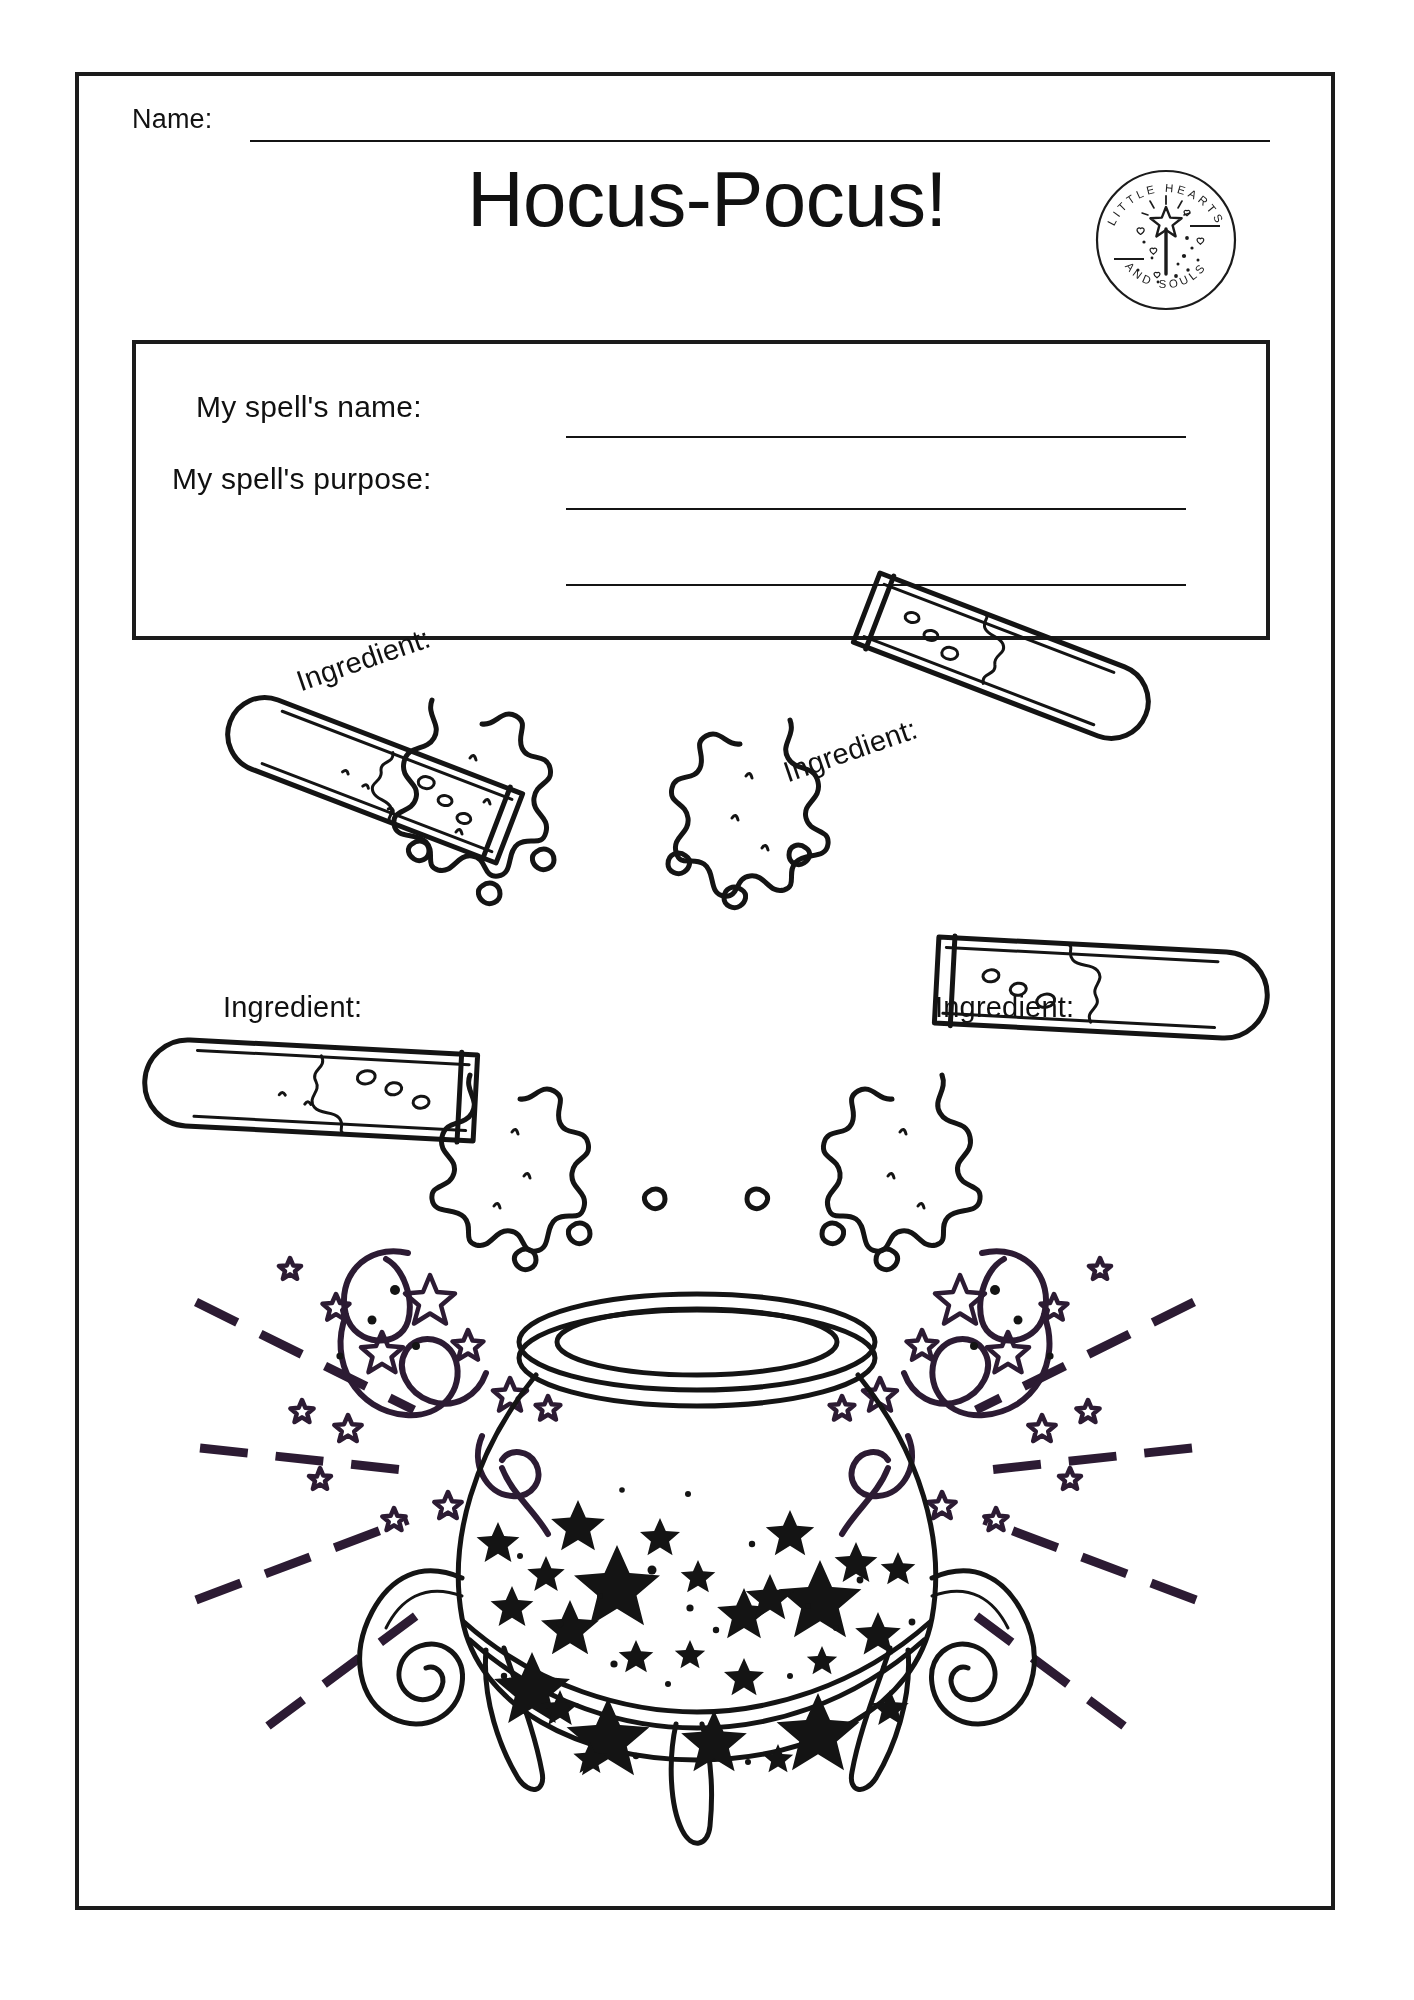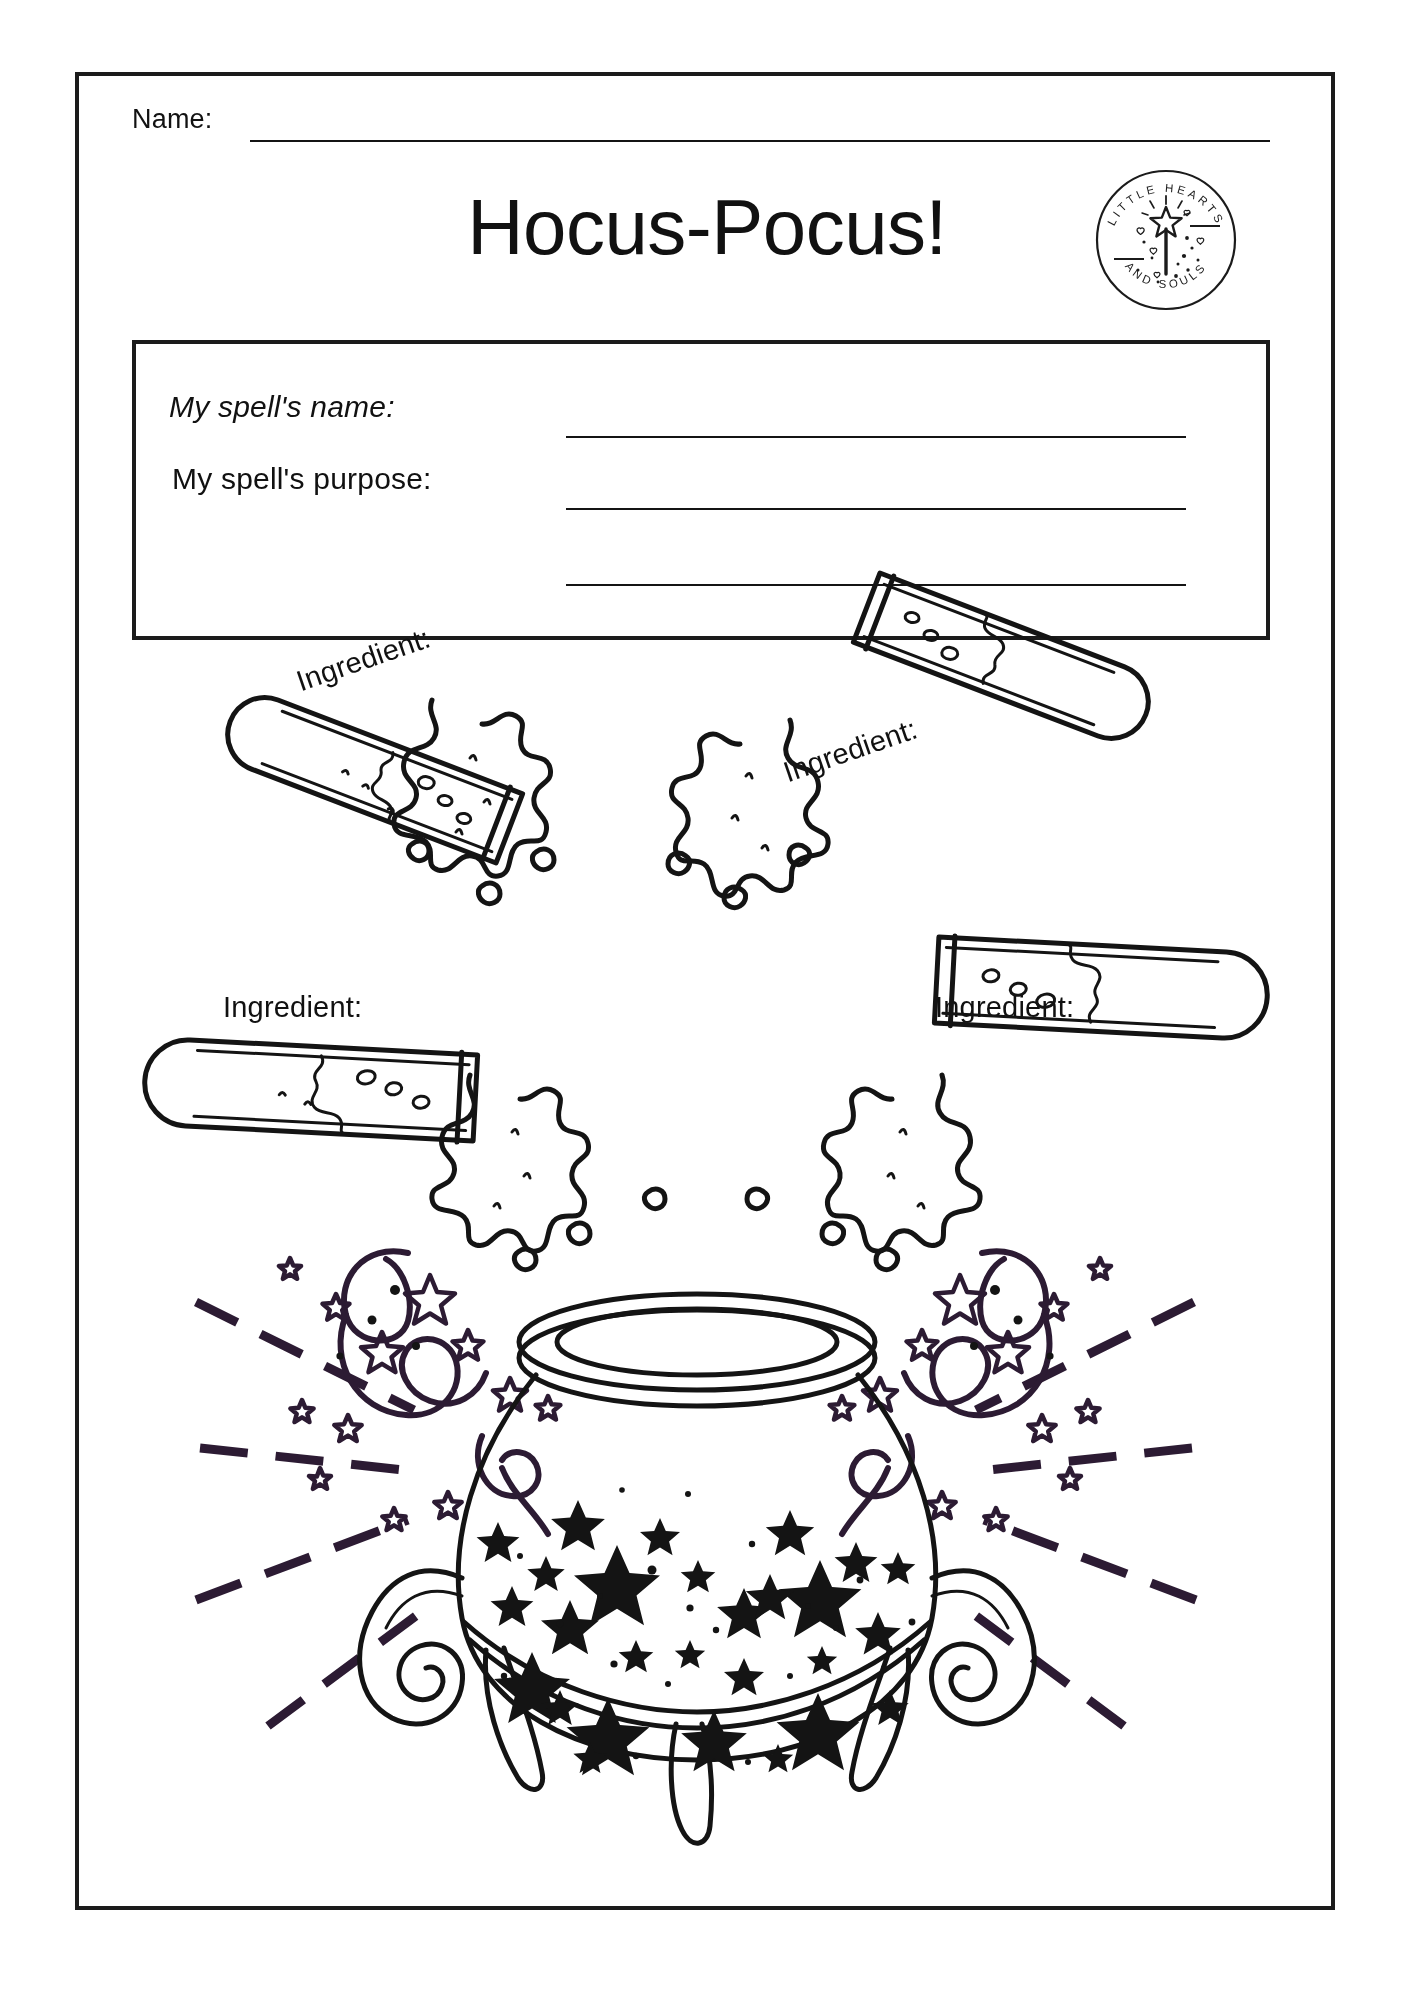--- a/index.html
+++ b/index.html
@@ -16,31 +16,30 @@
   }
   
   .name-row{position:absolute;left:132px;top:104px;width:1140px;height:40px;}
   .name-label{position:absolute;left:0;top:0;font-size:27px;letter-spacing:.2px;color:#121212;}
   .name-line{position:absolute;left:118px;top:36px;width:1020px;height:0;border-top:2.5px solid #141414;}
   
   .title{
     position:absolute;left:0;top:160px;width:1414px;text-align:center;
     font-size:78px;font-weight:400;letter-spacing:-0.5px;color:#111;
     line-height:1;
-    margin-top:28px;
   }
   
   .logo{position:absolute;left:1092px;top:166px;width:148px;height:148px;}
   
   .spell-box{
     position:absolute;left:132px;top:340px;width:1138px;height:300px;
     border:4px solid #1b1b1b;box-sizing:border-box;
   }
   .spell-label{position:absolute;font-size:30px;color:#111;letter-spacing:.2px;}
-  .sl1{left:33px;top:46px;font-style:italic;}
+  .sl1{left:60px;top:46px;}
   .sl2{left:36px;top:118px;}
   .spell-line{position:absolute;height:0;border-top:2.5px solid #141414;}
   .sline1{left:430px;top:92px;width:620px;}
   .sline2{left:430px;top:164px;width:620px;}
   .sline3{left:430px;top:240px;width:620px;}
   
   .ing-label{position:absolute;font-size:29px;color:#111;letter-spacing:.2px;white-space:nowrap;}
   .ing1{left:303px;top:665px;transform:rotate(-19deg);transform-origin:left bottom;}
   .ing2{left:790px;top:756px;transform:rotate(-19deg);transform-origin:left bottom;}
   .ing3{left:223px;top:991px;}

